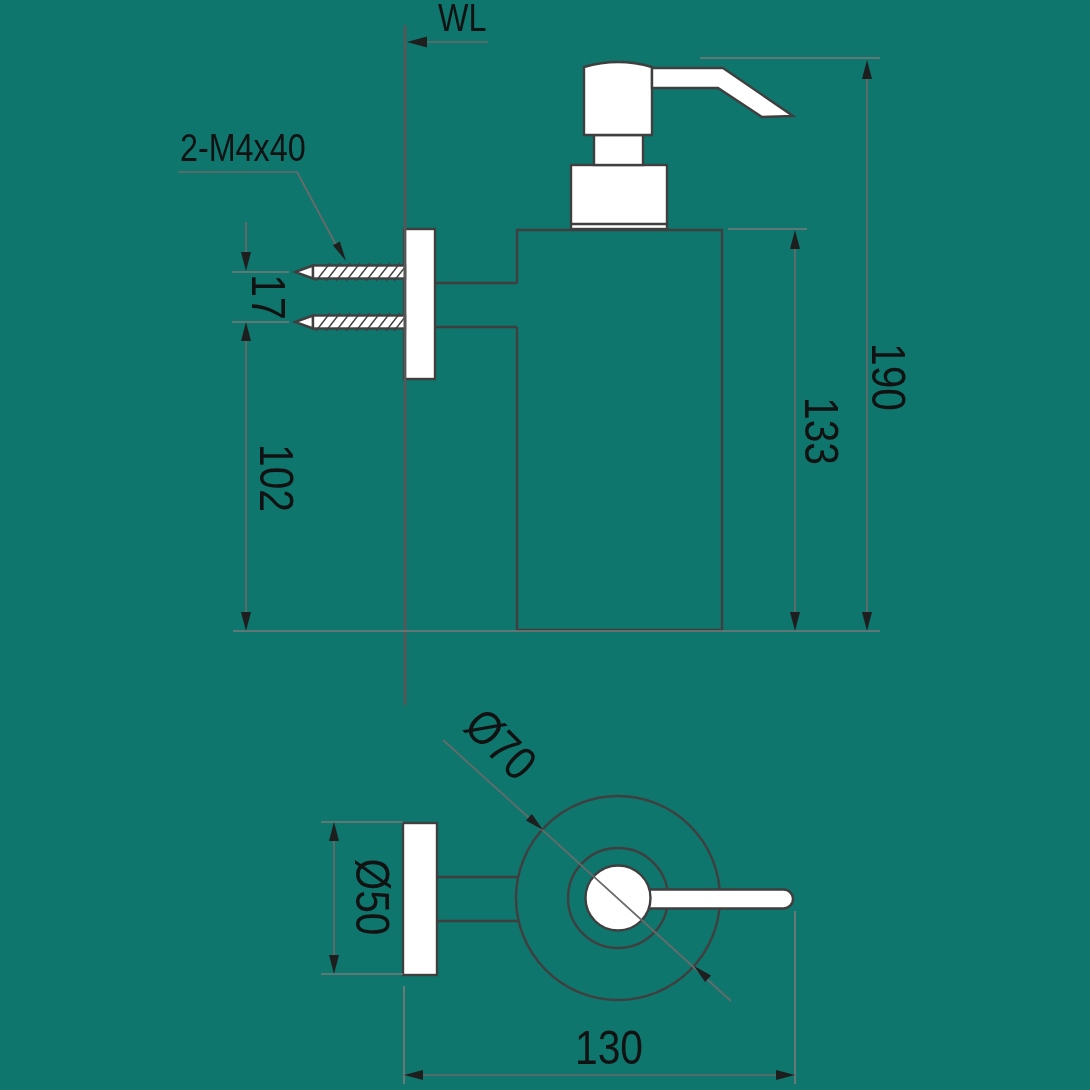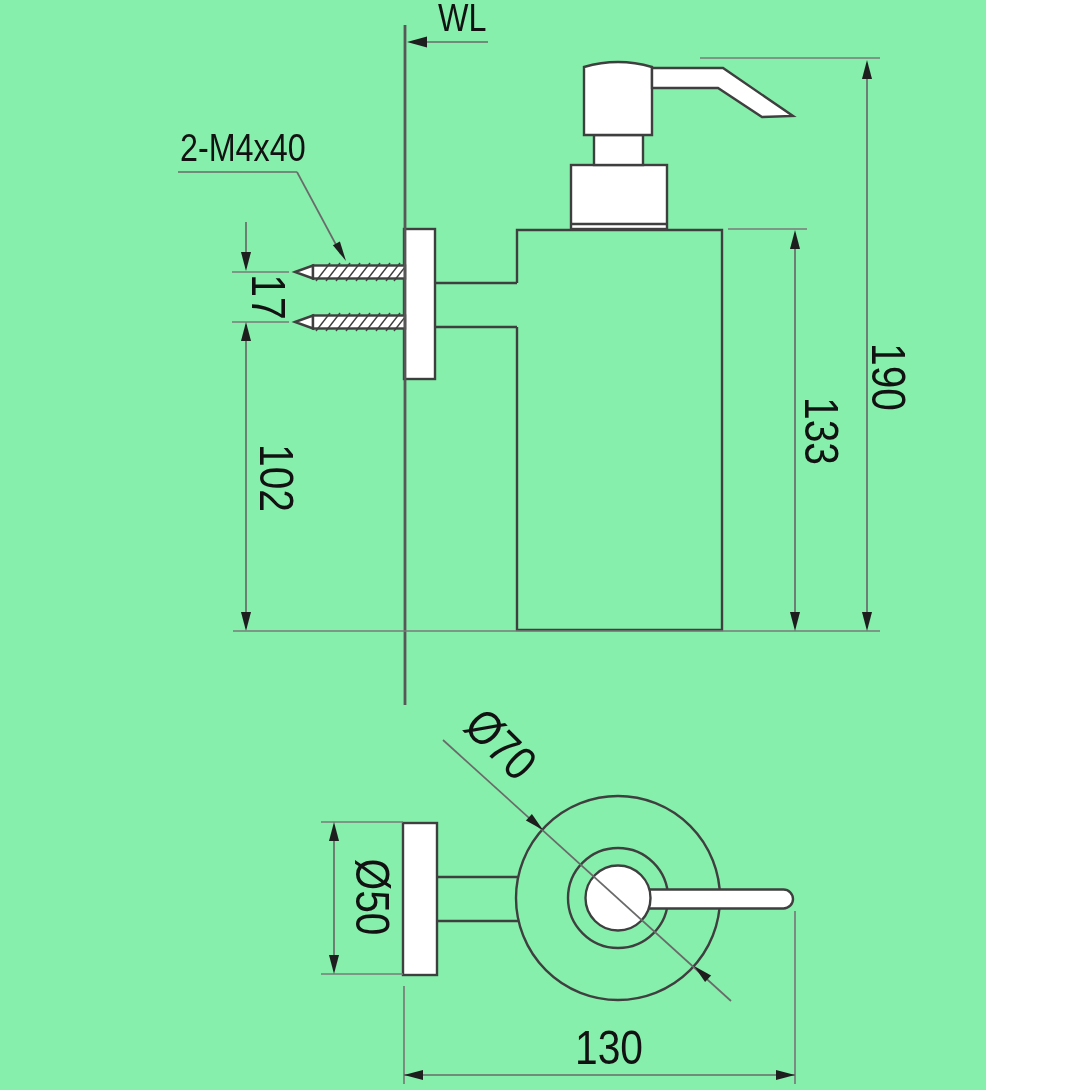--- a/index.html
+++ b/index.html
@@ -1,16 +1,16 @@
 <!DOCTYPE html>
 <html><head>
 <meta charset="utf-8">
 <style>
   html,body{margin:0;padding:0;background:#ffffff;}
-  .stage{position:relative;width:986px;height:1090px;background:#86efac;overflow:hidden;
+  .stage{position:relative;width:1090px;height:1090px;background:#0f766e;overflow:hidden;
          font-family:"Liberation Sans", sans-serif;}
   svg{position:absolute;left:0;top:0;}
   .obj{stroke:#3f3f3f;stroke-width:2.4;fill:none;}
   .objf{stroke:#3f3f3f;stroke-width:2.4;fill:#ffffff;}
   .wall{stroke:#575757;stroke-width:2.8;fill:none;}
   .dim{stroke:#6a6a6a;stroke-width:1.7;fill:none;}
   .wit{stroke:#7a7a7a;stroke-width:1.7;fill:none;}
   .hatch{stroke:#3f3f3f;stroke-width:1.4;fill:none;}
   .arr{fill:#1e1e1e;stroke:none;}
   .txt{fill:#121212;font-family:"Liberation Sans", sans-serif;font-size:48px;}

